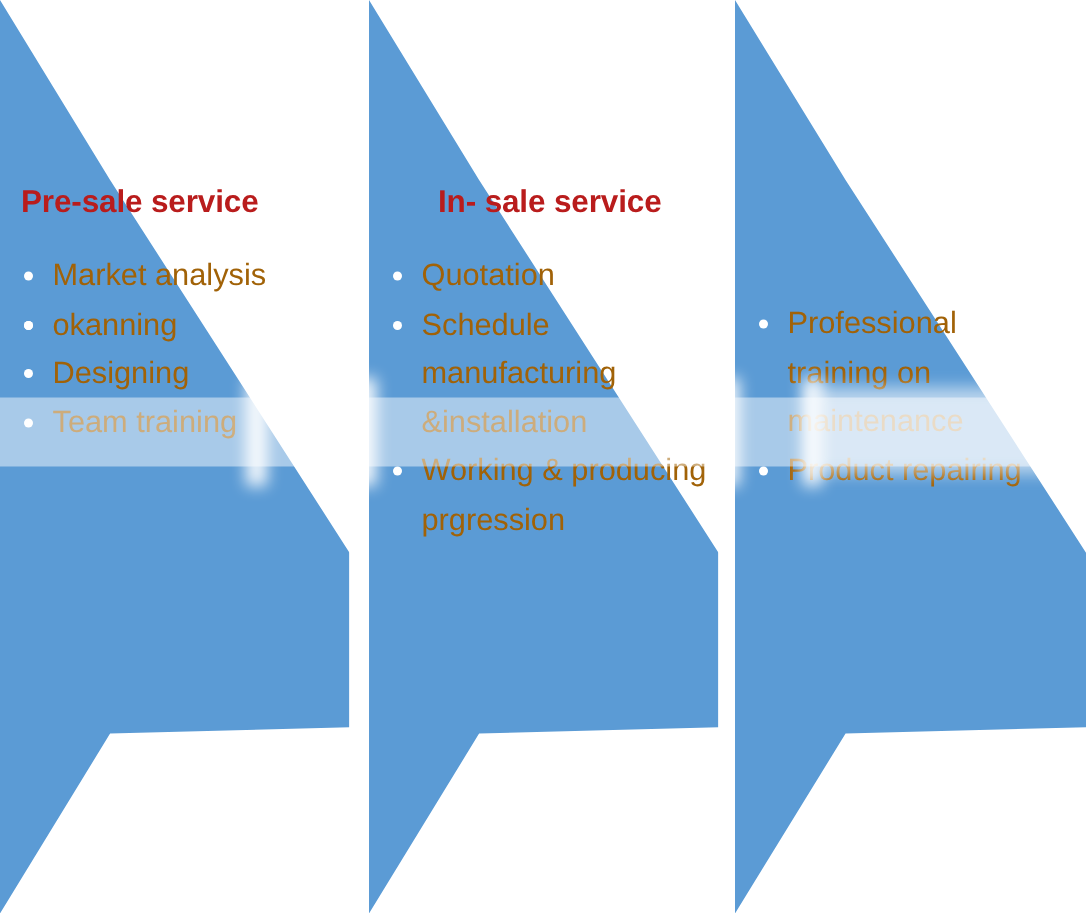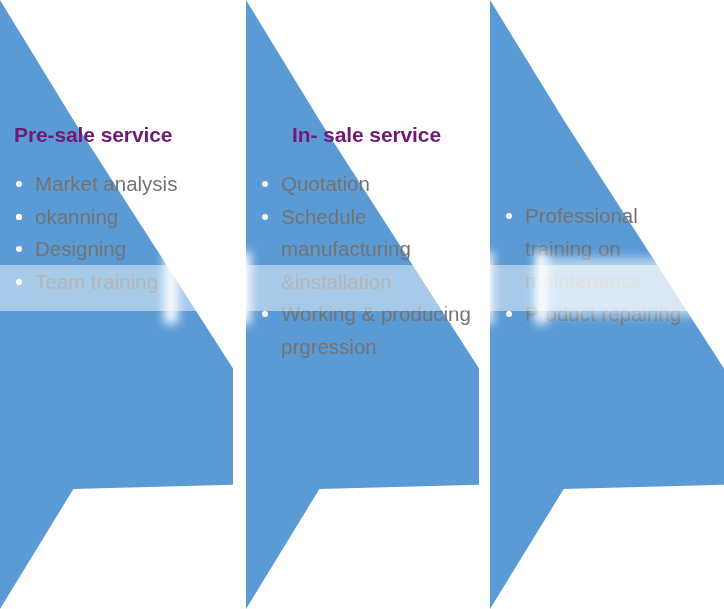--- a/index.html
+++ b/index.html
@@ -50,36 +50,36 @@
     box-sizing: border-box;
   }
   .card-title {
     position: absolute;
     left: 14px;
     right: 6px;
     font-size: 21px;
     font-weight: bold;
     line-height: 1.28;
     letter-spacing: -0.1px;
-    color: #701a75;
+    color: #b91c1c;
   }
   .bullets {
     position: absolute;
     left: 10px;
     right: 4px;
     margin: 0;
     padding: 0;
     list-style: none;
   }
   .bullets li {
     position: relative;
     padding-left: 25px;
     font-size: 20.5px;
     line-height: 32.5px;
-    color: #737373;
+    color: #a16207;
     margin: 0 0 0 0;
   }
   .bullets li .bullet-dot {
     position: absolute;
     left: 6px;
     top: 13px;
     width: 6px;
     height: 6px;
     border-radius: 50%;
     background: #ffffff;

